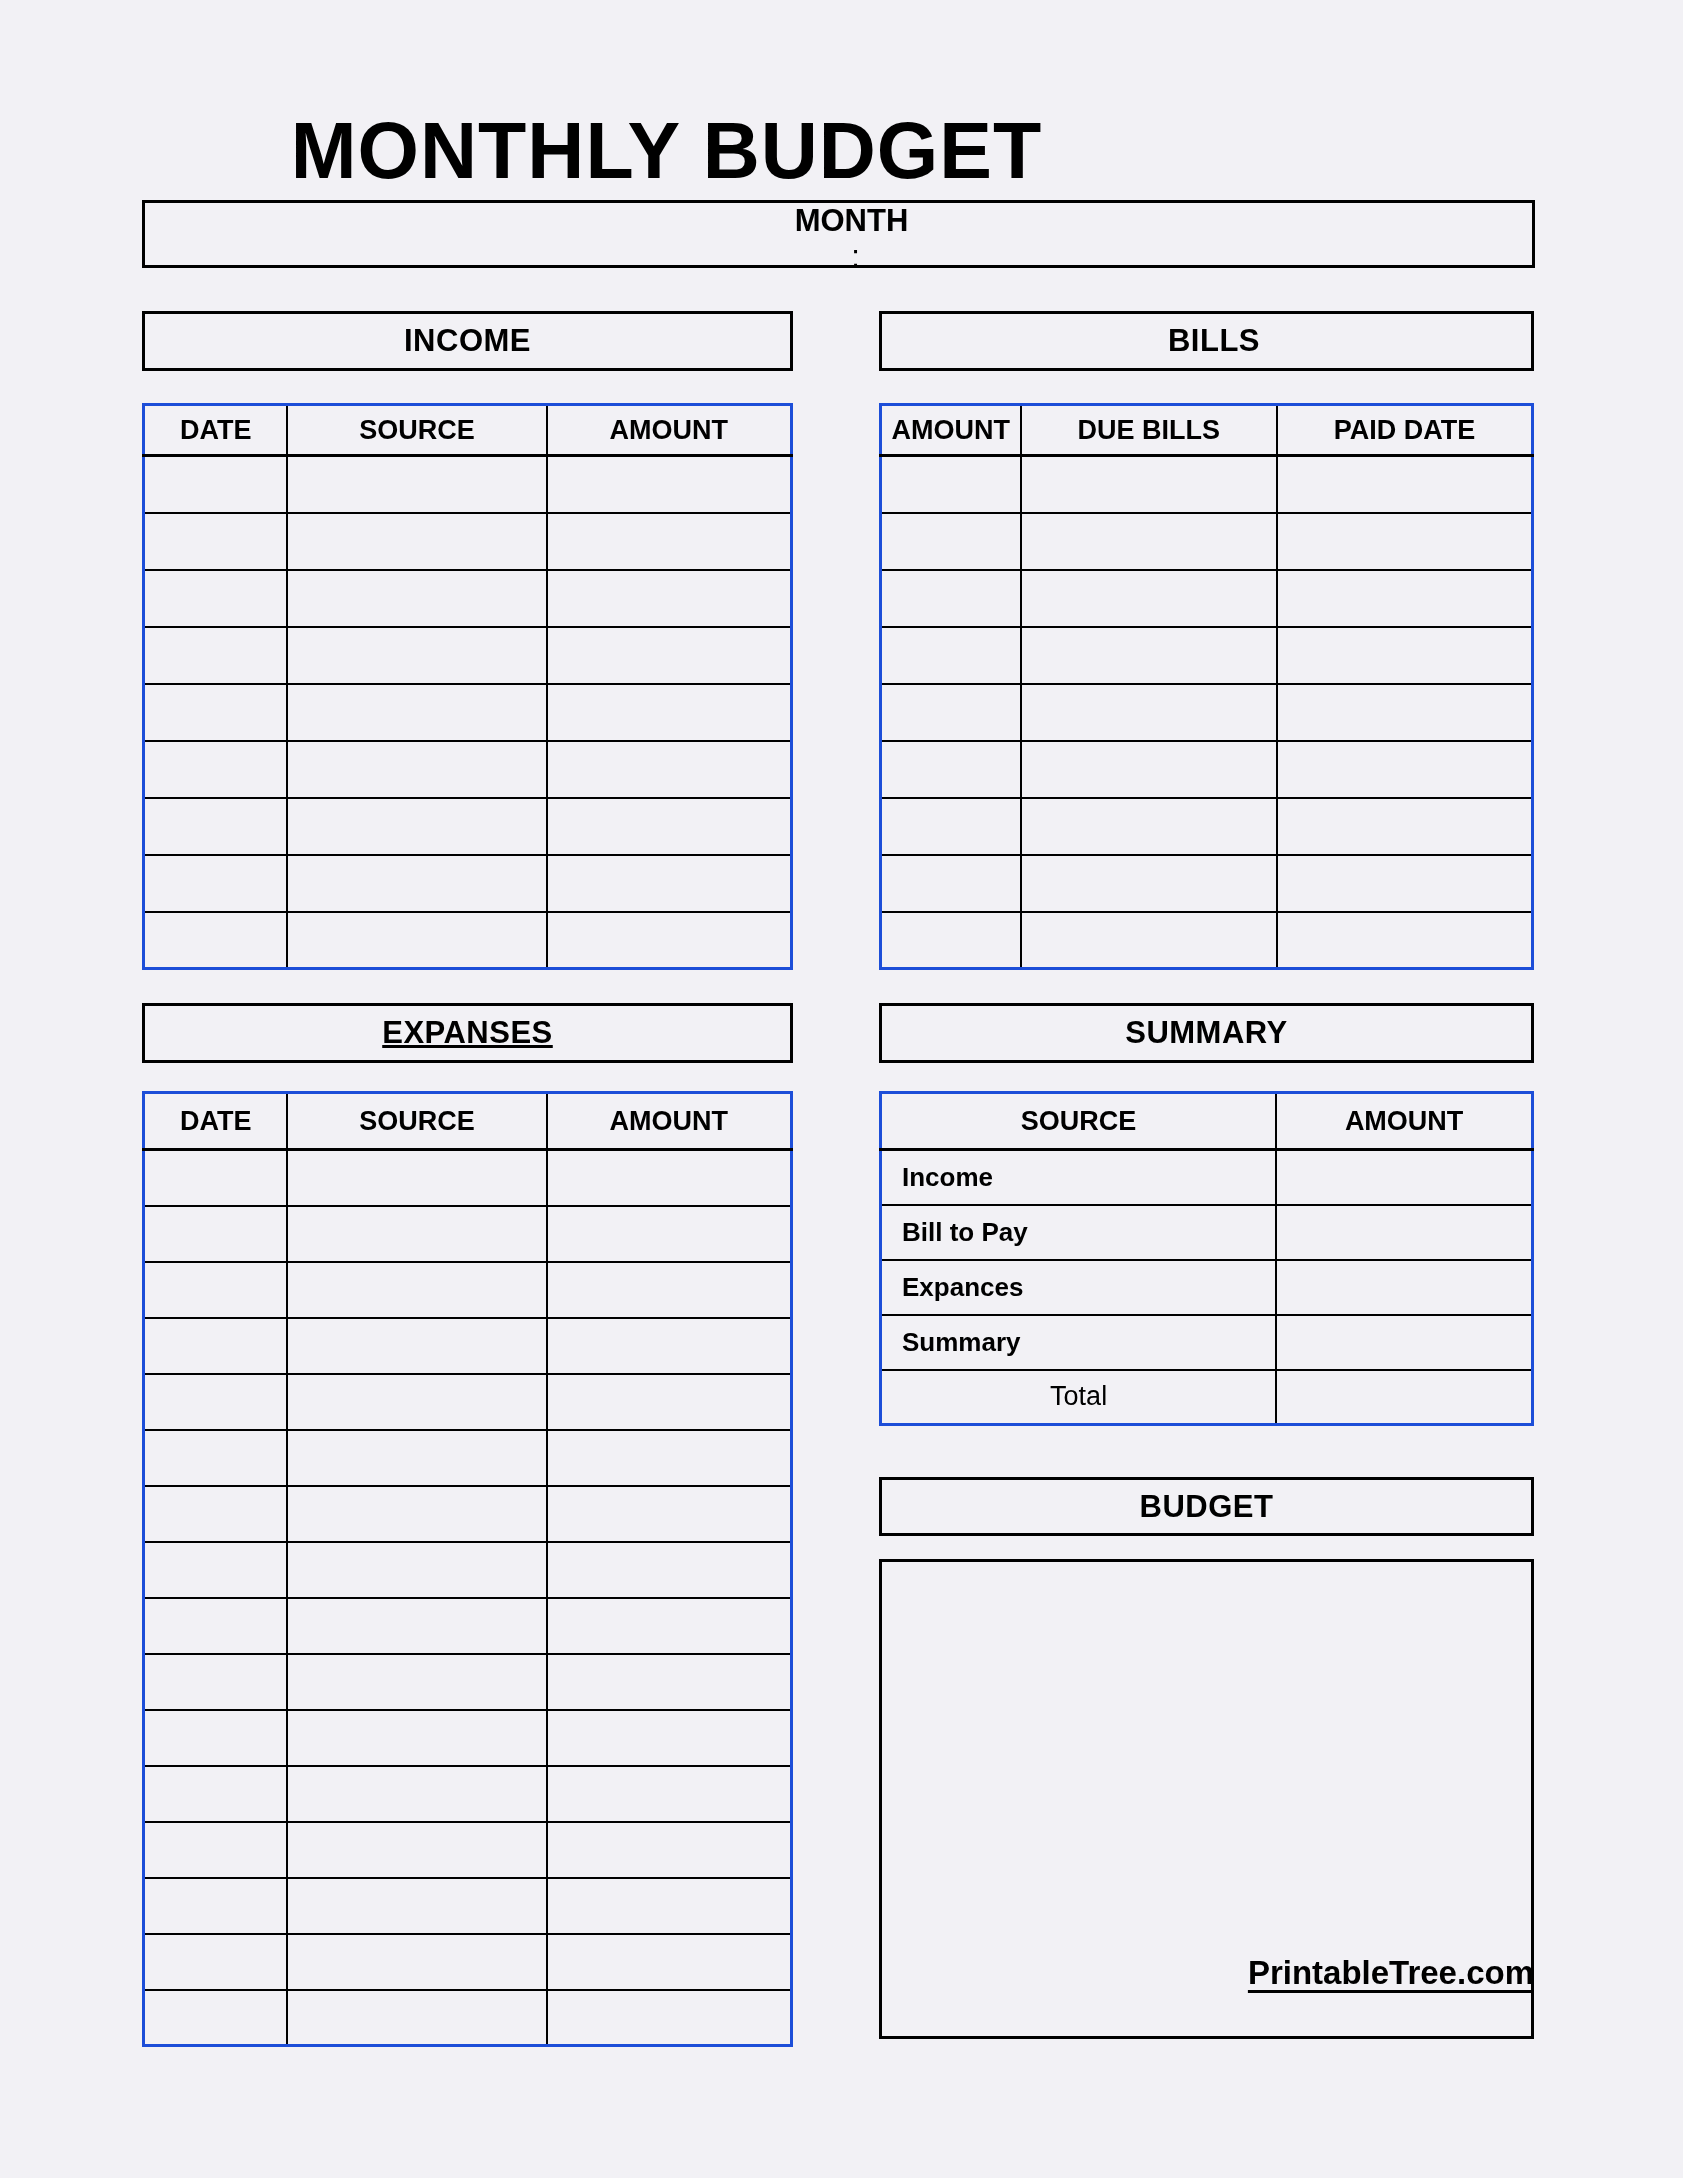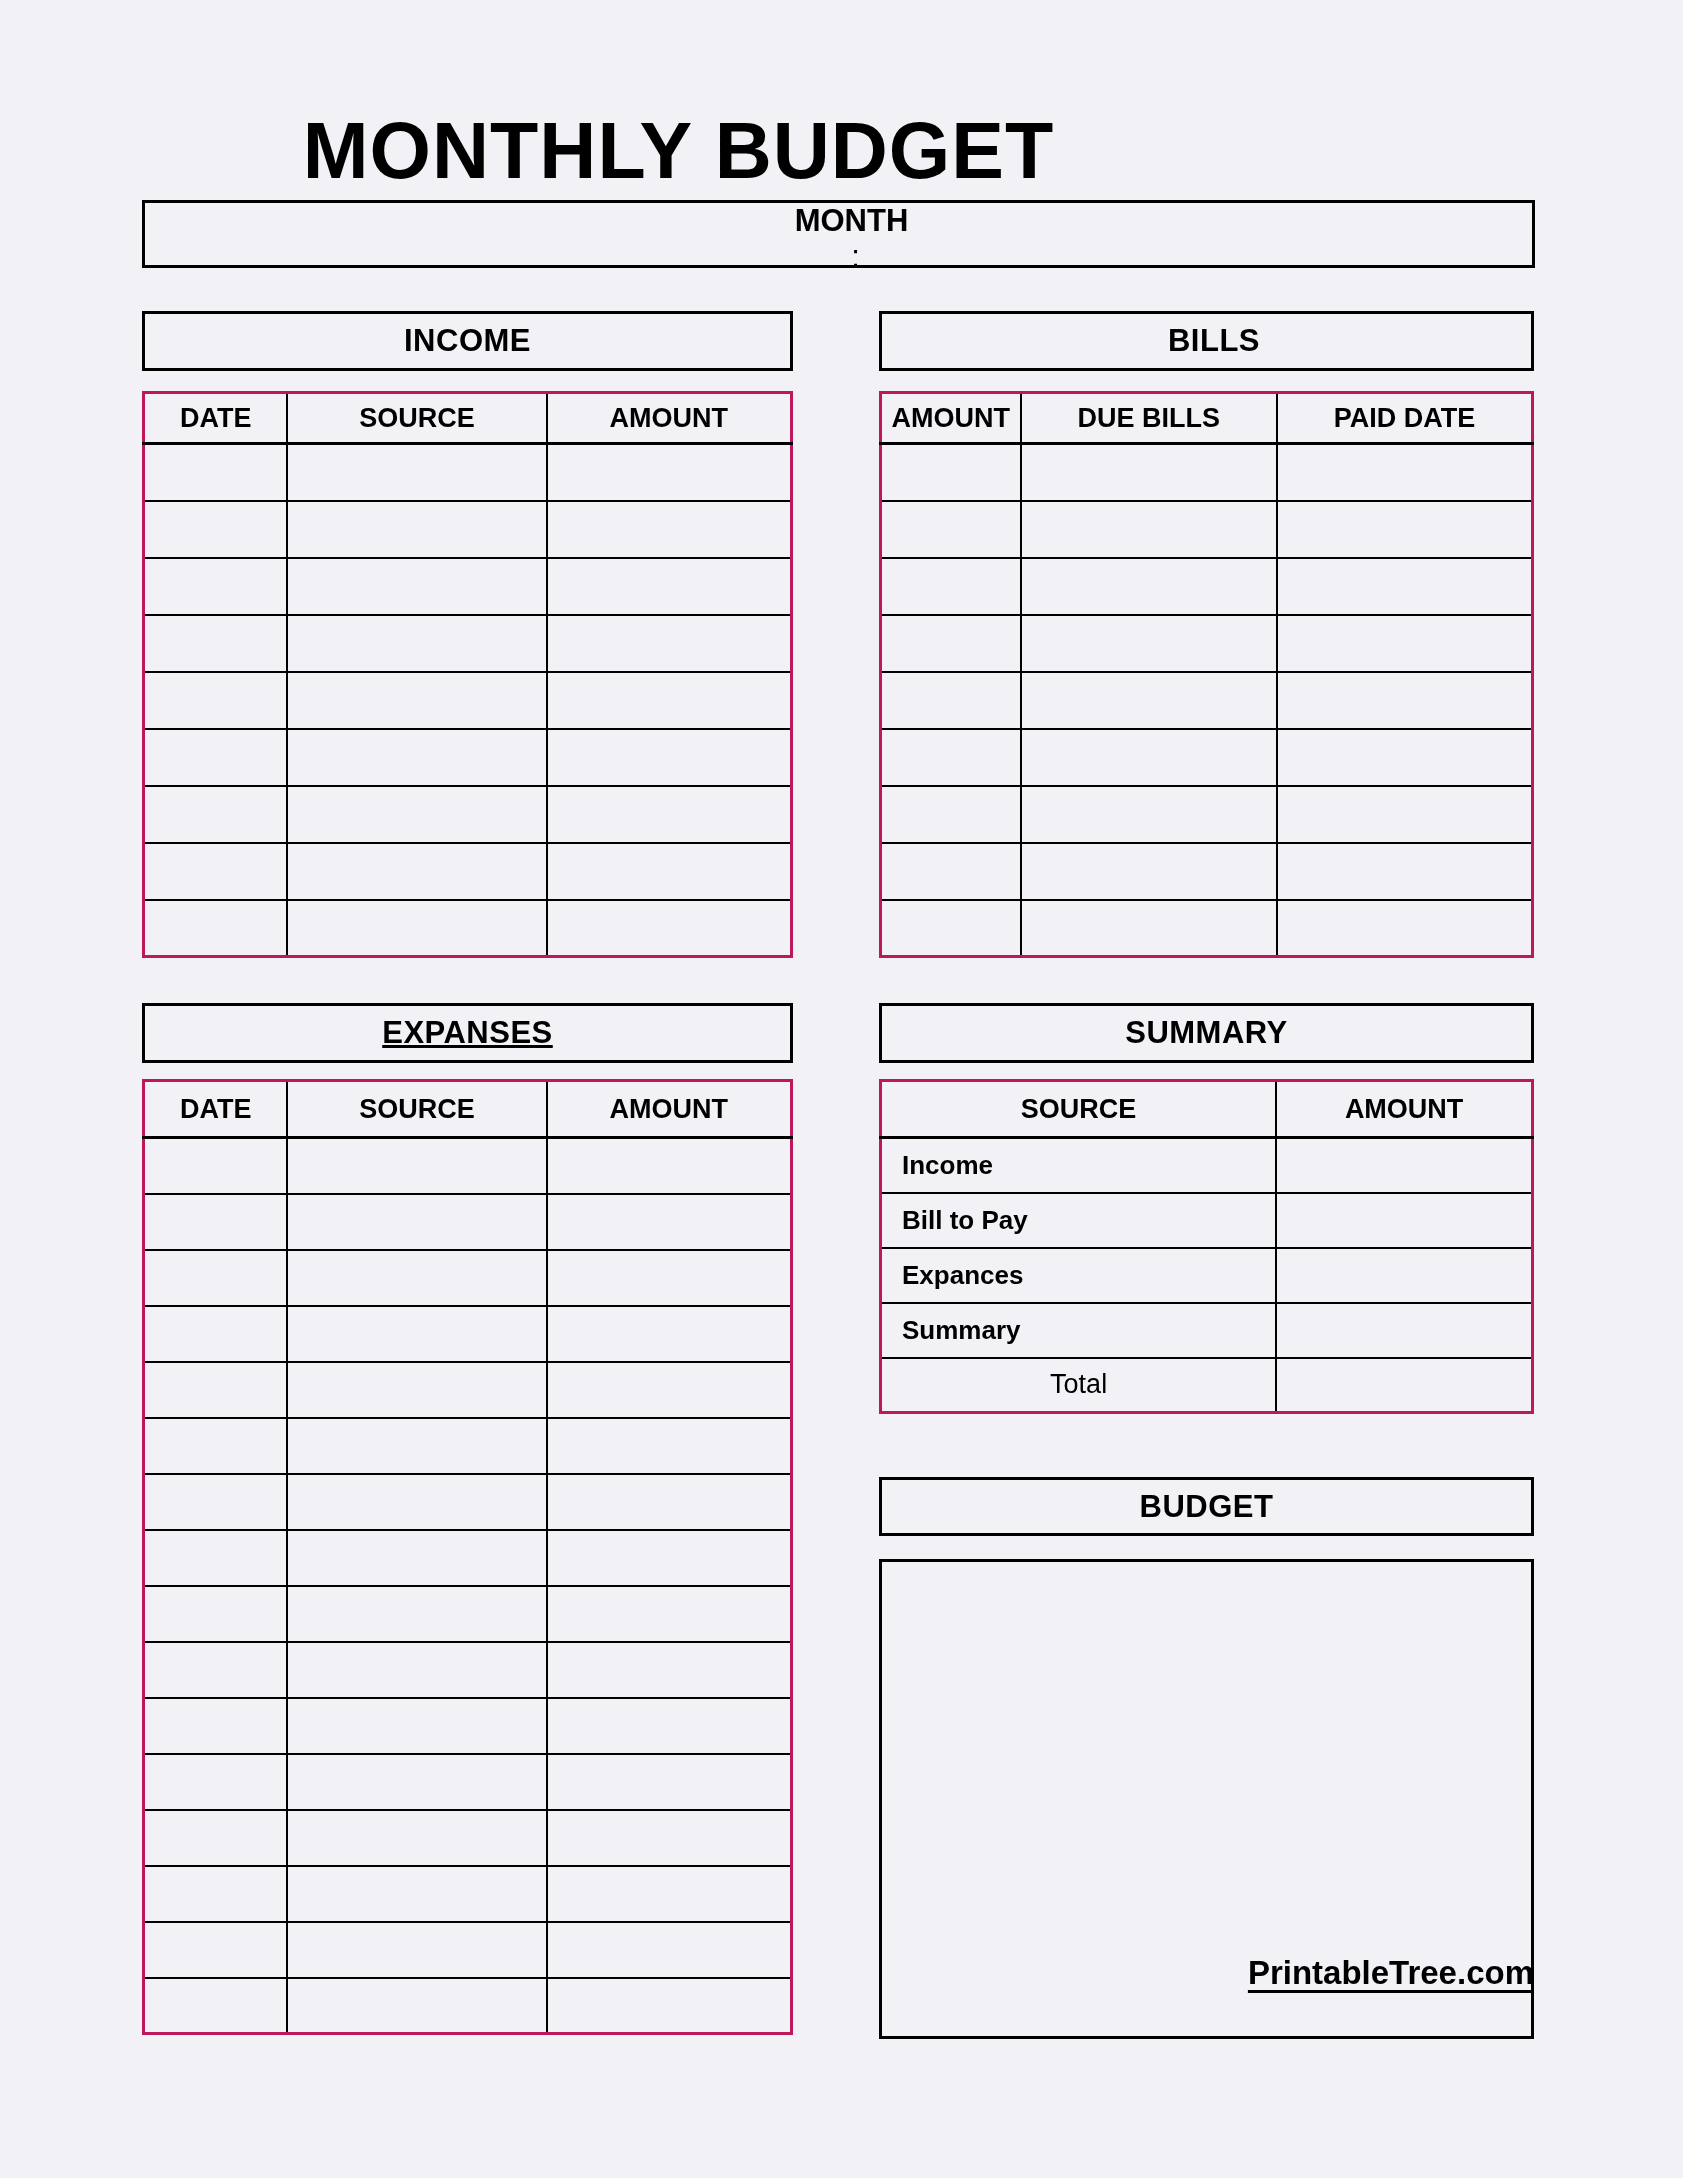--- a/index.html
+++ b/index.html
@@ -7,21 +7,21 @@
     width:1683px;height:2178px;position:relative;
     background:#f2f1f5;
     font-family:"Liberation Sans","DejaVu Sans",sans-serif;
     color:#000;
     -webkit-font-smoothing:antialiased;
   }
   .abs{position:absolute;}
 
   
   .page-title{
-    left:12px;top:111px;width:1333px;
+    left:0;top:111px;width:1333px;
     text-align:center;
     font-size:79px;font-weight:bold;letter-spacing:1px;
     line-height:1.0;
   }
 
   
   .month-box{
     left:142px;top:200px;width:1393px;height:68px;
     border:3px solid #000;box-sizing:border-box;
     display:flex;align-items:center;
@@ -37,22 +37,23 @@
   .sec-head{
     border:3px solid #000;box-sizing:border-box;
     display:flex;align-items:center;justify-content:center;
     font-weight:bold;font-size:31px;letter-spacing:0.5px;
     background:transparent;
   }
 
   
   table.tbl{
     border-collapse:collapse;table-layout:fixed;
-    border:3px solid #be185d;
+    border:3px solid #1d4ed8;
     background:transparent;
+    margin-top:12px;
   }
   table.tbl td,table.tbl th{
     border:2px solid #000;
     padding:0;
     font-size:27px;
     overflow:hidden;
   }
   table.tbl thead th{
     border-bottom:3px solid #000;
     font-weight:bold;text-align:center;vertical-align:middle;

